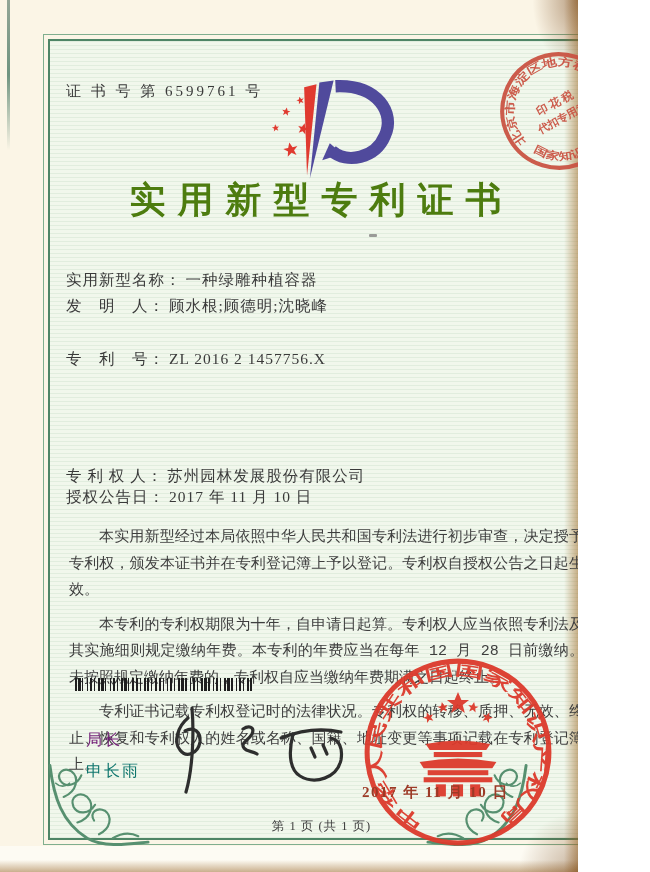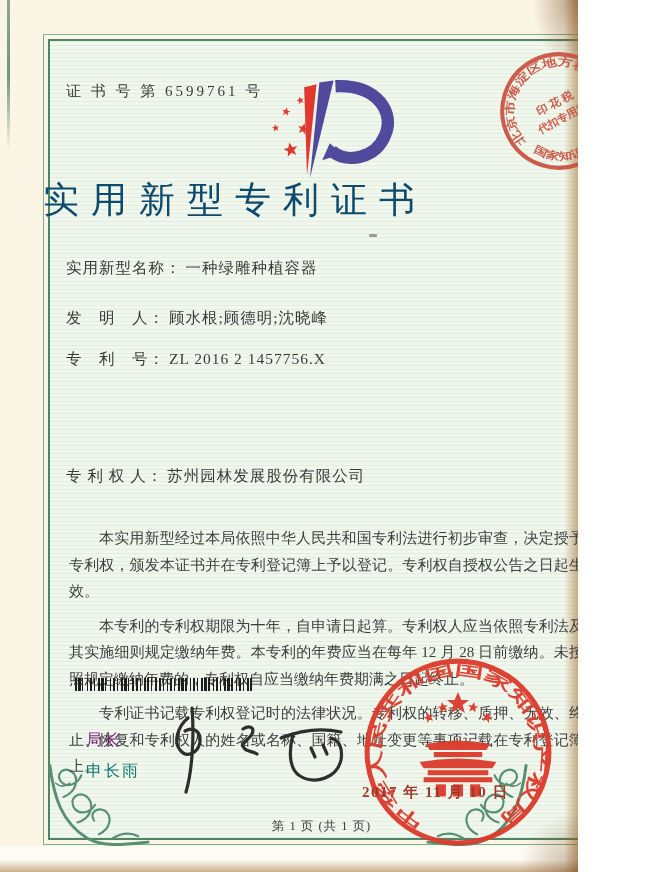--- a/index.html
+++ b/index.html
@@ -31,32 +31,32 @@
     background-image:repeating-linear-gradient(0deg,rgba(110,165,120,0.12) 0px,rgba(110,165,120,0.12) 1px,rgba(255,255,255,0) 1px,rgba(255,255,255,0) 4px);}
   .corner{position:absolute;width:108px;height:108px;}
   .corner-bl{left:44px;bottom:24px;}
   .corner-br{right:46px;bottom:24px;transform:scaleX(-1);}
 
   .cert-number{position:absolute;left:66px;top:82px;font-size:15px;letter-spacing:3px;color:#3a3a3a;}
   .logo{position:absolute;left:250px;top:70px;width:152px;height:118px;}
 
   .stamp-tax{position:absolute;left:492px;top:44px;width:134px;height:134px;transform:rotate(-28deg);opacity:.92;}
 
-  .title{position:absolute;left:43px;top:176px;width:557px;
-    font-size:36px;font-weight:400;letter-spacing:12px;color:#0c4a6e;}
+  .title{position:absolute;left:43px;top:176px;width:557px;text-align:center;
+    font-size:36px;font-weight:700;letter-spacing:12px;color:#4d7c0f;}
 
   .speck{position:absolute;left:369px;top:234px;width:8px;height:3px;background:#9a9a98;border-radius:1px;}
 
   .field{position:absolute;left:66px;font-size:15.5px;letter-spacing:1px;color:#3a3a3a;white-space:nowrap;}
-  .f0{top:258px;} .f1{top:308px;} .f2{top:349px;} .f3{top:395px;} .f4{top:466px;} .f5{top:487px;}
+  .f0{top:270px;} .f1{top:296px;} .f2{top:349px;} .f3{top:395px;} .f4{top:466px;} .f5{top:487px;}
   .field .val{margin-left:4px;}
 
   .body-text{position:absolute;left:61px;top:517px;width:531px;}
   .body-text p{margin:8px;font-size:15px;line-height:26.5px;text-align:justify;text-indent:2em;color:#3e3e3e;
-    font-family:Liberation Serif, serif;}
+    font-family:Liberation Mono, monospace;}
 
   .barcode{position:absolute;left:75px;top:678px;width:177px;height:13px;
     background-image:repeating-linear-gradient(90deg,
       #1e1e1e 0px,#1e1e1e 1.5px,rgba(0,0,0,0) 1.5px,rgba(0,0,0,0) 3px,
       #1e1e1e 3px,#1e1e1e 5.5px,rgba(0,0,0,0) 5.5px,rgba(0,0,0,0) 7px,
       #1e1e1e 7px,#1e1e1e 8px,rgba(0,0,0,0) 8px,rgba(0,0,0,0) 11.5px);}
 
   .commissioner-title{position:absolute;left:86px;top:730px;font-size:16px;letter-spacing:2px;color:#701a75;}
   .commissioner-name{position:absolute;left:86px;top:761px;font-size:16px;letter-spacing:2px;color:#0f766e;}
   .signature{position:absolute;left:150px;top:696px;width:205px;height:100px;}
@@ -147,20 +147,23 @@
   </div>
   <div class="field f1">
     <span>发　明　人：</span><span class="val">顾水根;顾德明;沈晓峰</span>
   </div>
   <div class="field f2">
     <span>专　利　号：</span><span class="val">ZL 2016 2 1457756.X</span>
   </div>
   <div class="field f4">
     <span>专 利 权 人：</span><span class="val">苏州园林发展股份有限公司</span>
   </div>
+  <div class="field f5">
+    <span>授权公告日：</span><span class="val">2017 年 11 月 10 日</span>
+  </div>
 
   <div class="body-text">
     <p>本实用新型经过本局依照中华人民共和国专利法进行初步审查，决定授予专利权，颁发本证书并在专利登记簿上予以登记。专利权自授权公告之日起生效。</p>
     <p>本专利的专利权期限为十年，自申请日起算。专利权人应当依照专利法及其实施细则规定缴纳年费。本专利的年费应当在每年 12 月 28 日前缴纳。未按照规定缴纳年费的，专利权自应当缴纳年费期满之日起终止。</p>
     <p>专利证书记载专利权登记时的法律状况。专利权的转移、质押、无效、终止、恢复和专利权人的姓名或名称、国籍、地址变更等事项记载在专利登记簿上。</p>
   </div>
 
   <div class="barcode"></div>
 
   <div class="commissioner-title">局长</div>

